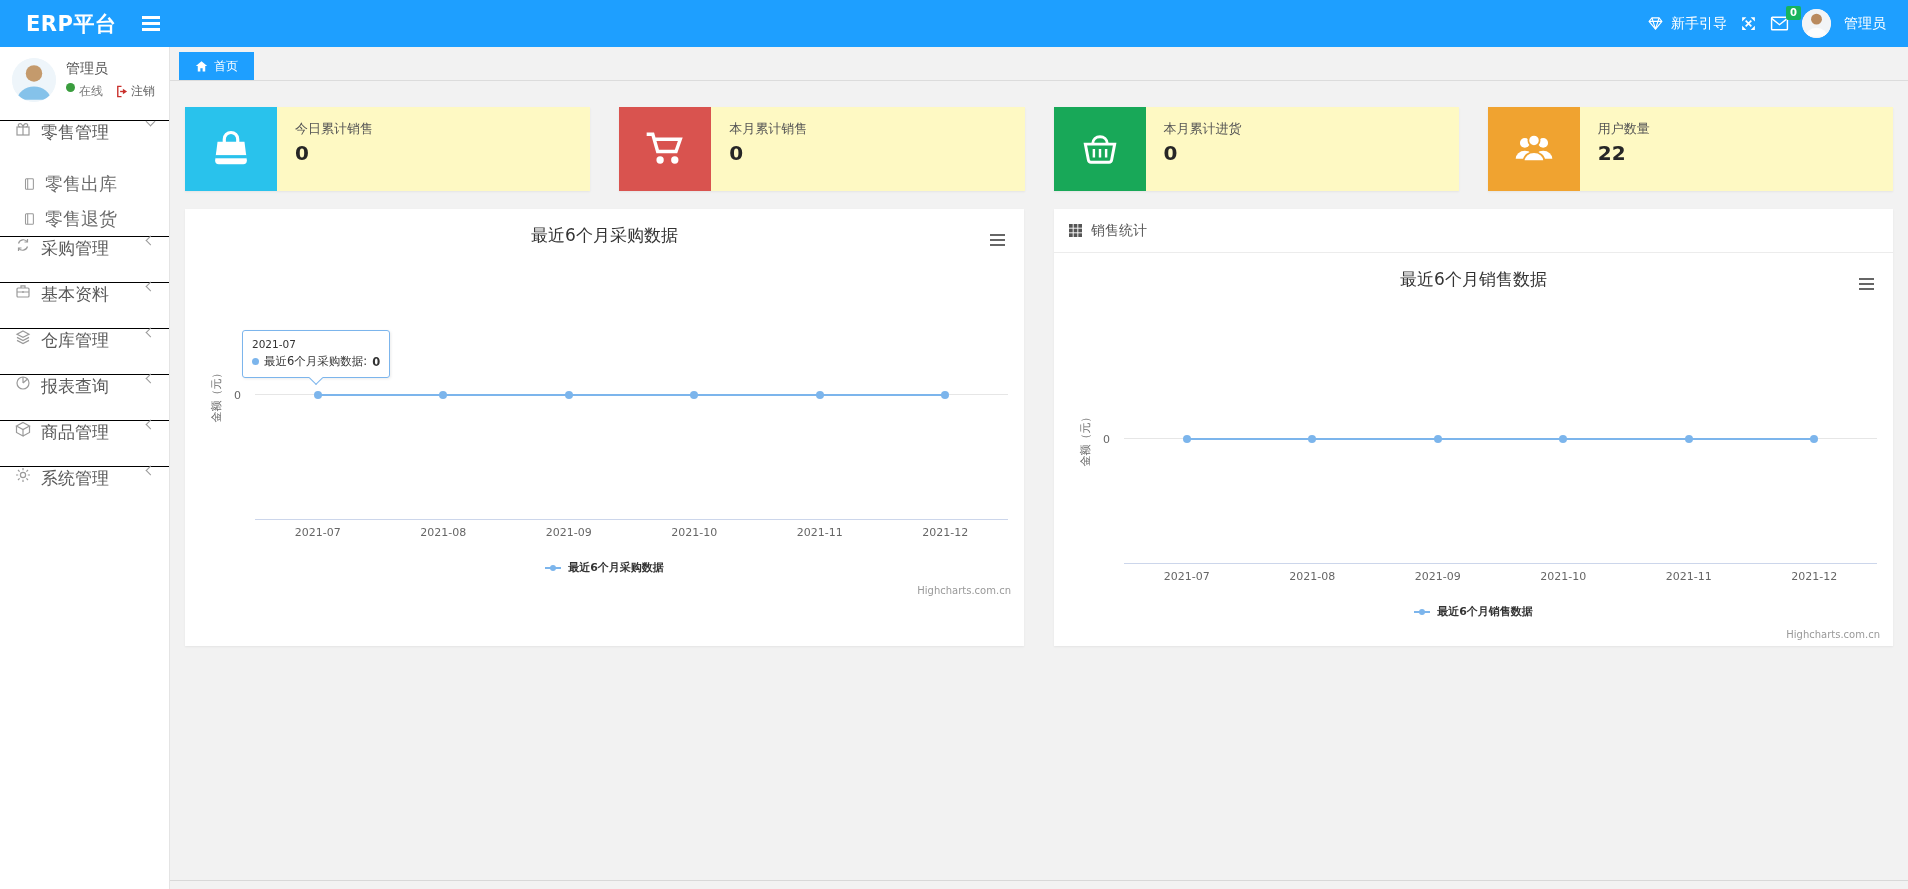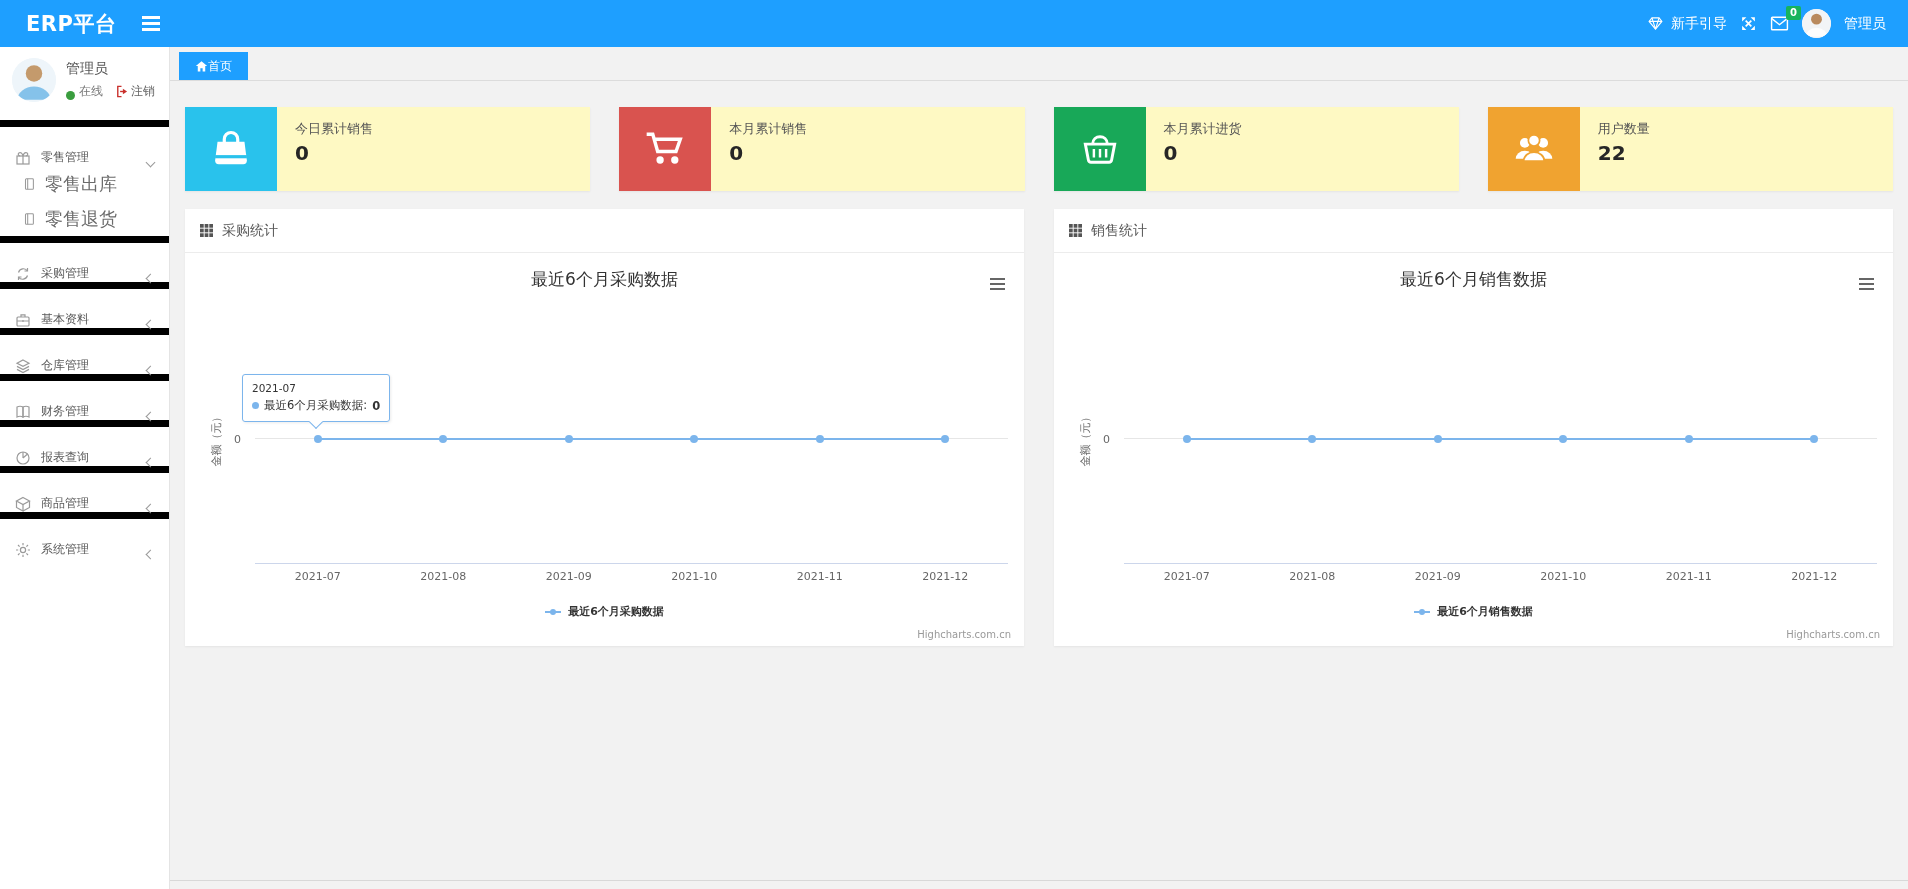--- a/index.html
+++ b/index.html
@@ -22,39 +22,39 @@
   
   .layout { display:flex; height:842px; }
   .sidebar { width:170px; background:#fff; border-right:1px solid #e4e4e4; flex:none; }
   .main { flex:1; position:relative; }
 
   
   .user-block { padding:11px 12px 10px 12px; display:flex; gap:10px; align-items:center; }
   .user-avatar { width:44px; height:44px; border-radius:50%; overflow:hidden; flex:none;
     background:#eef5fa; }
   .user-name { font-size:14px; color:#555; margin-bottom:5px; }
-  .user-status { font-size:12px; color:#777; display:flex; align-items:flex-end; gap:4px; }
+  .user-status { font-size:12px; color:#777; display:flex; align-items:flex-start; gap:4px; }
   .status-dot { width:9px; height:9px; border-radius:50%; background:#3a9d3e; display:inline-block; }
   .logout { display:flex; align-items:center; gap:3px; margin-left:8px; cursor:pointer; color:#666; }
 
   .menu { margin-top:8px; }
-  .menu-item { height:46px; display:flex; align-items:flex-end; gap:10px; padding:0 15px;
-    font-size:12px; color:#595959; border-top:7px solid #000000; cursor:pointer; }
+  .menu-item { height:46px; display:flex; align-items:flex-start; gap:10px; padding:0 15px;
+    font-size:17px; color:#595959; border-top:1px solid #000000; cursor:pointer; }
   .menu-item .micon { width:16px; height:16px; flex:none; display:inline-flex; }
   .chev { margin-left:auto; width:7px; height:7px; flex:none; }
   .chev.left { border-left:1.5px solid #999; border-bottom:1.5px solid #999; transform:rotate(45deg); }
   .chev.down { border-right:1.5px solid #999; border-bottom:1.5px solid #999; transform:rotate(45deg); margin-top:-3px;}
   .submenu-item { height:35px; display:flex; align-items:center; gap:9px; padding:0 15px 0 22px;
     font-size:18px; color:#6b6b6b; cursor:pointer; }
   .submenu-item .micon { width:14px; height:14px; }
 
   
   .tabstrip { height:34px; border-bottom:1px solid #dcdcdc; display:flex; align-items:flex-end; padding-left:9px; }
   .tab-home { background:#1E9FFF; color:#fff; font-size:12px; height:28px; margin-bottom:0;
-    display:flex; align-items:center; padding:0 16px; cursor:pointer; }
+    display:flex; align-items:center; gap:6px; padding:0 16px; cursor:pointer; }
 
   
   .content { padding:26px 15px 0 15px; }
   .stats-row { display:flex; gap:29px; margin-bottom:18px; }
   .card { flex:1; background:#fef9c3; height:84px; display:flex; box-shadow:0 1px 2px rgba(0,0,0,.06); }
   .card-icon { width:92px; flex:none; display:flex; align-items:center; justify-content:center; }
   .card-body { padding:13px 18px; }
   .card-label { font-size:13px; color:#555; }
   .card-value { font-size:20px; font-weight:bold; color:#262626; margin-top:3px; }
 
@@ -237,30 +237,20 @@
           <svg viewBox="0 0 16 16" width="16" height="16" fill="none" stroke="#9a9a9a" stroke-width="1.2">
             <path d="M8 2 L14 5.2 8 8.4 2 5.2 Z"></path>
               <path d="M2 8.4 L8 11.6 14 8.4"></path>
               <path d="M2 11.4 L8 14.6 14 11.4"></path>
           </svg>
         </span>
         <span>仓库管理</span>
         <span class="chev left"></span>
       </div>
 
-      <div class="menu-item">
-        <span class="micon">
-          <svg viewBox="0 0 16 16" width="16" height="16" fill="none" stroke="#9a9a9a" stroke-width="1.2">
-            <path d="M2 3 c2 -1 4 -1 6 0 v10 c-2 -1 -4 -1 -6 0 z"></path>
-            <path d="M14 3 c-2 -1 -4 -1 -6 0 v10 c2 -1 4 -1 6 0 z"></path>
-          </svg>
-        </span>
-        <span>财务管理</span>
-        <span class="chev left"></span>
-      </div>
 
       <div class="menu-item">
         <span class="micon">
           <svg viewBox="0 0 16 16" width="16" height="16" fill="none" stroke="#9a9a9a" stroke-width="1.2">
             <circle cx="8" cy="8" r="6"></circle>
               <path d="M8 2 v6 M8 8 L12.5 4"></path>
           </svg>
         </span>
         <span>报表查询</span>
         <span class="chev left"></span>
@@ -363,36 +353,20 @@
           <div class="card-body">
             <div class="card-label">用户数量</div>
             <div class="card-value">22</div>
           </div>
         </div>
       </div>
 
       <div class="panels-row">
 
         <div class="panel">
-          <div class="panel-header">
-            <span class="th-icon">
-              <svg width="13" height="13" viewBox="0 0 14 14" fill="#555">
-                <rect x="0" y="0" width="4" height="4"></rect>
-                  <rect x="5" y="0" width="4" height="4"></rect>
-                  <rect x="10" y="0" width="4" height="4"></rect>
-                <rect x="0" y="5" width="4" height="4"></rect>
-                  <rect x="5" y="5" width="4" height="4"></rect>
-                  <rect x="10" y="5" width="4" height="4"></rect>
-                <rect x="0" y="10" width="4" height="4"></rect>
-                  <rect x="5" y="10" width="4" height="4"></rect>
-                  <rect x="10" y="10" width="4" height="4"></rect>
-              </svg>
-            </span>
-            <span>采购统计</span>
-          </div>
 
           <div class="chart-area">
             <div class="chart-title">最近6个月采购数据</div>
             <div class="chart-menu">
                 <i></i>
                 <i></i>
                 <i></i>
               </div>
 
             <div class="y-title">金额（元）</div>

